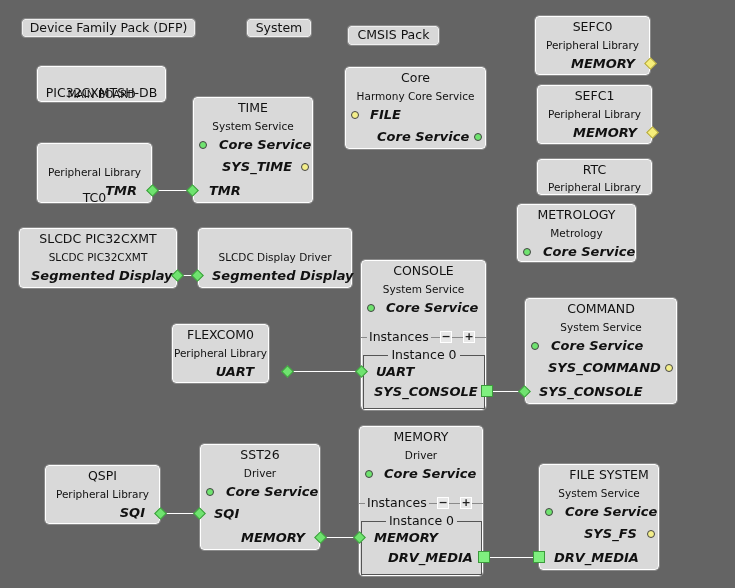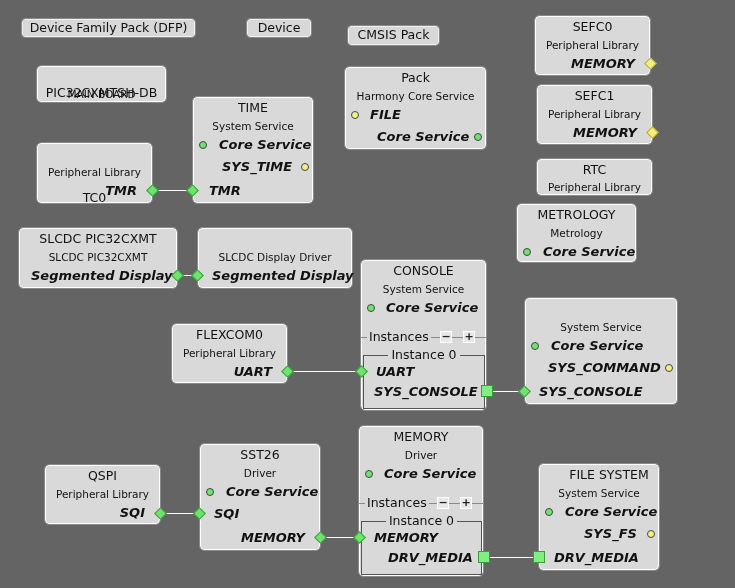--- a/index.html
+++ b/index.html
@@ -21,30 +21,30 @@
   .inst-lbl{position:absolute;font-size:12.5px;top:-1px;background:#d9d9d9;padding:0 2px;}
   .pm{position:absolute;width:12px;height:12px;top:1px;background:#e8e8e8;border:1px solid #fff;box-sizing:border-box;font-size:11px;line-height:10px;text-align:center;font-weight:bold;color:#222;}
   .inst-box{position:absolute;border:1px solid #555;box-sizing:border-box;}
   .inst-box-lbl{position:absolute;top:-9px;left:0;right:0;text-align:center;font-size:12.5px;}
   .inst-box-lbl span{background:#d9d9d9;padding:0 3px;}
 </style>
 </head>
 <body>
 
 <div class="btn" style="left:22px;top:19px;width:173px;height:18px;">Device Family Pack (DFP)</div>
-<div class="btn" style="left:247px;top:19px;width:64px;height:18px;">Device</div>
+<div class="btn" style="left:247px;top:19px;width:64px;height:18px;">System</div>
 <div class="btn" style="left:348px;top:26px;width:91px;height:19px;">CMSIS Pack</div>
 
 <div class="node" style="left:37px;top:66px;width:129px;height:36px;">
   <div class="title" style="top:18px;">PIC32CXMTSH-DB</div>
   <div class="sub" style="top:21px;">MAIN BOARD</div>
 </div>
 
 <div class="node" style="left:345px;top:67px;width:141px;height:82px;">
-  <div class="title" style="top:2px;">Pack</div>
+  <div class="title" style="top:2px;">Core</div>
   <div class="sub" style="top:22px;">Harmony Core Service</div>
   <div class="dot y" style="left:5px;top:43px;"></div>
   <div class="port" style="left:24px;top:39px;">FILE</div>
   <div class="port" style="left:31px;top:61px;">Core Service</div>
   <div class="dot g" style="left:128px;top:65px;"></div>
 </div>
 
 <div class="node" style="left:535px;top:16px;width:115px;height:59px;">
   <div class="title" style="top:2px;">SEFC0</div>
   <div class="sub" style="top:22px;">Peripheral Library</div>
@@ -116,32 +116,33 @@
     <div class="pm" style="left:101px;">+</div>
   </div>
   <div class="inst-box" style="left:1px;top:94px;width:122px;height:54px;">
     <div class="inst-box-lbl"><span>Instance 0</span></div>
     <div class="port" style="left:12px;top:8px;">UART</div>
     <div class="port" style="left:10px;top:28px;">SYS_CONSOLE</div>
   </div>
 </div>
 
 <div class="node" style="left:525px;top:298px;width:152px;height:106px;">
+  <div class="title" style="top:2px;">COMMAND</div>
   <div class="sub" style="top:22px;">System Service</div>
   <div class="dot g" style="left:5px;top:43px;"></div>
   <div class="port" style="left:25px;top:39px;">Core Service</div>
   <div class="port" style="left:22px;top:61px;">SYS_COMMAND</div>
   <div class="dot y" style="left:139px;top:65px;"></div>
   <div class="port" style="left:13px;top:85px;">SYS_CONSOLE</div>
 </div>
 <div class="wire" style="left:492px;top:391px;width:33px;"></div>
 <div class="sq" style="left:481px;top:385px;"></div>
 <div class="dia" style="left:520px;top:387px;"></div>
 
-<div class="node" style="left:172px;top:324px;width:115px;height:59px;">
+<div class="node" style="left:172px;top:324px;width:97px;height:59px;">
   <div class="title" style="top:2px;">FLEXCOM0</div>
   <div class="sub" style="top:22px;">Peripheral Library</div>
   <div class="port" style="right:14px;top:39px;">UART</div>
 </div>
 <div class="wire" style="left:287px;top:371px;width:74px;"></div>
 <div class="dia" style="left:283px;top:367px;"></div>
 <div class="dia" style="left:357px;top:367px;"></div>
 
 <div class="node" style="left:359px;top:426px;width:124px;height:150px;">
   <div class="title" style="top:2px;">MEMORY</div>

